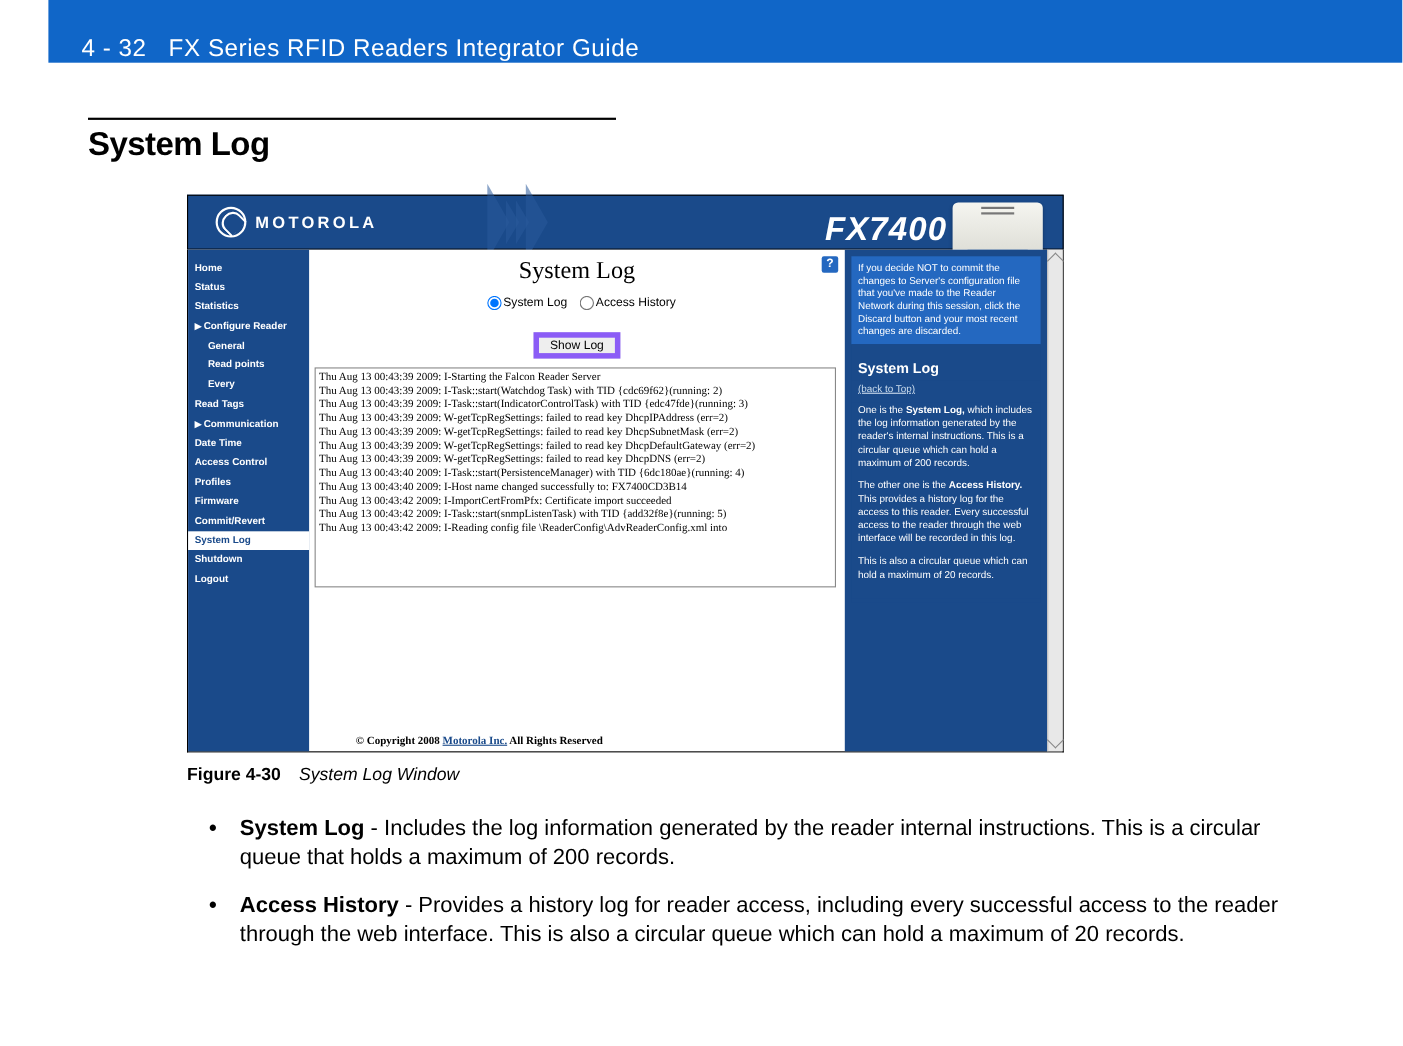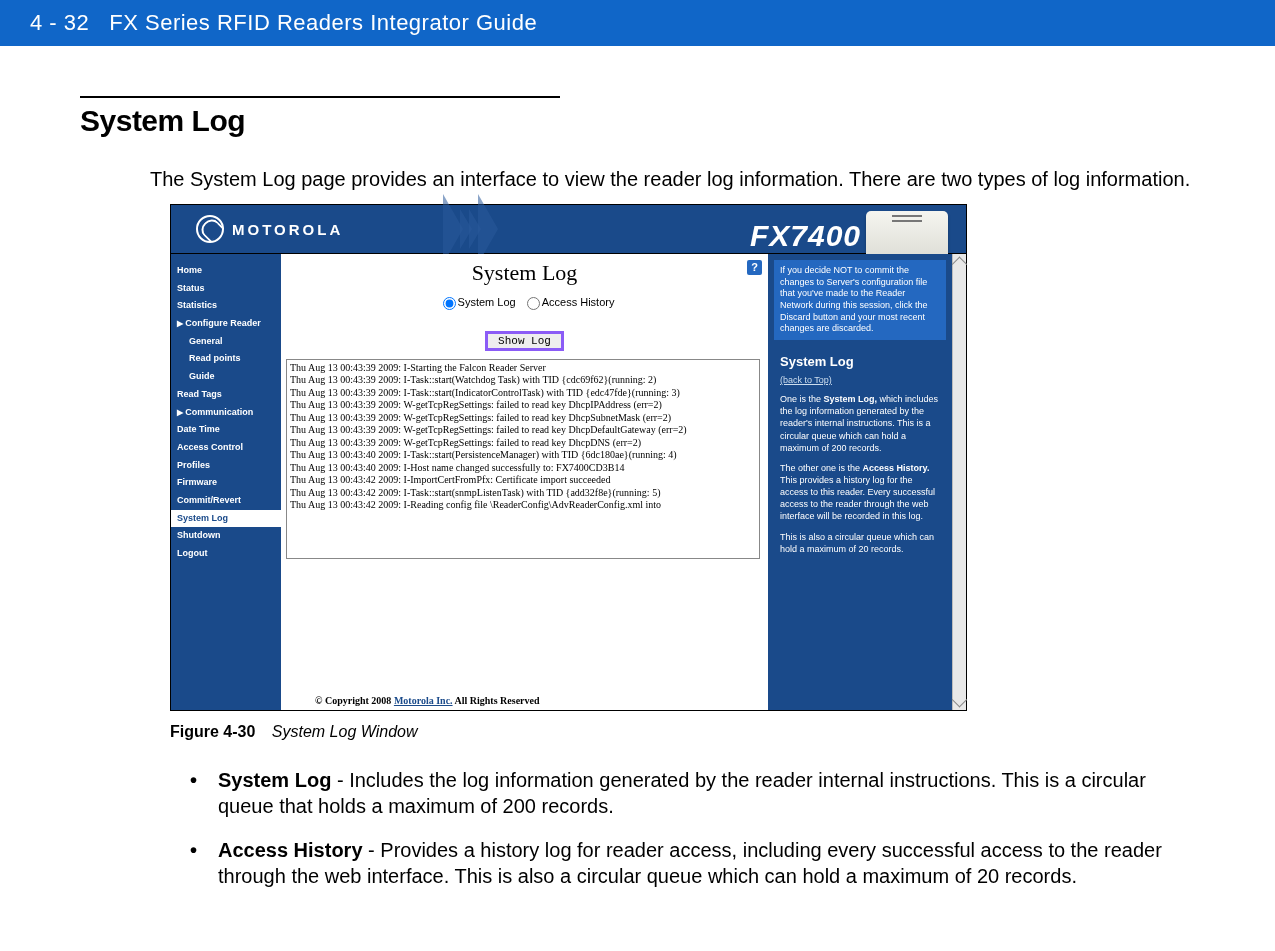--- a/index.html
+++ b/index.html
@@ -1,17 +1,17 @@
 <!DOCTYPE html>
 <html><head>
 <meta charset="utf-8">
 <style>
   * { box-sizing: border-box; margin: 0; padding: 0; }
   body { font-family: Arial, Helvetica, sans-serif; background: #fff; width: 1275px; }
-  .header-bar { display: flex; align-items: center; background: #1066c8; color: #fff; height: 46px; padding-left: 30px; }
+  .header-bar { display: flex; align-items: flex-end; background: #1066c8; color: #fff; height: 57px; padding-left: 30px; margin-left: 44px; }
   .page-num { font-size: 22px; margin-right: 20px; font-weight: 400; letter-spacing: 0.5px; }
   .doc-title { font-size: 22px; font-weight: 400; letter-spacing: 0.5px; }
   .content { padding: 50px 80px 40px 80px; }
   .section-rule { border-top: 2px solid #000; width: 480px; margin-bottom: 6px; }
   .section-heading { font-size: 30px; font-weight: bold; margin-bottom: 28px; font-family: Arial, Helvetica, sans-serif; letter-spacing: -0.5px; }
   .intro-text { font-size: 20px; margin-left: 70px; margin-bottom: 12px; line-height: 1.3; }
   .screenshot-wrap { margin-left: 90px; margin-bottom: 12px; position: relative; width: 797px; }
   .ss-top { display: flex; align-items: center; background: #1a4a8a; position: relative; height: 50px; border: 1px solid #000; }
   .ss-logo { display: flex; align-items: center; margin-left: 25px; color:#fff; }
   .ss-logo-circle { width: 28px; height: 28px; border: 2.5px solid #fff; border-radius: 50%; margin-right: 8px; position: relative; }
@@ -29,31 +29,31 @@
   .ss-side-item { color:#fff; font-size:9px; font-weight:bold; padding:3px 6px; line-height:1.3;}
   .ss-side-item.indent { padding-left:18px; font-weight:bold;}
   .ss-side-item.hilite { background:#fff; color:#1a4a8a;}
   .ss-side-item .arrow { font-size:8px; margin-right:2px;}
   .ss-main { flex:1; position:relative; padding-bottom:25px;}
   .ss-main-title { text-align:center; font-size:22px; font-family:"Times New Roman",serif; margin:6px 0 10px 0;}
   .ss-help-icon { position:absolute; right:6px; top:6px; width:15px; height:15px; background:#2468c0; color:#fff; font-size:11px; font-weight:bold; text-align:center; line-height:15px; border-radius:2px;}
   .ss-radio-row { text-align:center; font-size:11px; margin-bottom:20px; }
   .ss-radio-row input { vertical-align:middle; margin:0 2px 0 8px;}
   .ss-showlog-row { text-align:center; margin-bottom:8px;}
-  .ss-showlog-btn { font-size:11px; padding:1px 10px; background:#eee; border:3px solid #8b5cf6; cursor:pointer;font-family:Liberation Mono, monospace; }
+  .ss-showlog-btn { font-size:11px; padding:1px 10px; background:#eee; border:5px solid #8b5cf6; cursor:pointer; }
   .ss-logbox { margin:0 8px 0 5px; border:1px solid #888; background:#fff; height:200px; overflow:hidden; }
   .ss-logbox-lines { font-family:Liberation Serif, serif; font-size:10px; line-height:1.25; padding:2px 3px; white-space:pre-wrap;}
   .ss-rightpanel { width:184px; flex-shrink:0; padding:6px 6px 6px 6px; }
   .ss-commit-box { background:#2468c0; color:#fff; font-size:9px; padding:5px 6px; line-height:1.3;}
   .ss-help-head { color:#fff; background:#1a4a8a; font-size:13px; font-weight:bold; padding:14px 0 4px 0;}
   .ss-help-back { color:#cde; font-size:9px; text-decoration:underline; display:block; margin:2px 0 8px 0;}
   .ss-help-body { background:#1a4a8a; color:#fff; font-size:9px; padding:0 6px 8px 6px; line-height:1.35;}
   .ss-help-body p { margin-bottom:8px;}
   .ss-rightpanel-inner { background:#1a4a8a; padding-bottom:4px;}
-  .ss-footer { position:absolute; bottom:4px; left:0; right:220px; text-align:left; font-size:10px; font-family:"Times New Roman",serif;margin-left:34px;}
+  .ss-footer { position:absolute; bottom:4px; left:0; right:220px; text-align:right; font-size:10px; font-family:"Times New Roman",serif;}
   .ss-footer a { color:#1a4a8a; text-decoration:underline;}
   .ss-scroll-r { width:14px; background:#e8e8e8; border-left:1px solid #bbb;}
   .ss-scroll-r::before { content:""; display:block; width:10px; height:10px; margin:2px auto; border-top:1px solid #888; border-left:1px solid #888; transform:rotate(45deg) translate(2px,2px);}
   .ss-scroll-r::after { content:""; display:block; width:10px; height:10px; margin:430px auto 2px auto; border-bottom:1px solid #888; border-right:1px solid #888; transform:rotate(45deg) translate(-2px,-2px);}
   .fig-caption { margin-left:90px; font-size:16px; margin-bottom:26px; margin-top:8px;}
   .fig-caption .fig-label { font-weight:bold; margin-right:12px;}
   .fig-caption .fig-title { font-style:italic;}
   .bullets { margin-left:110px; }
   .bullets li { list-style:none; position:relative; padding-left:28px; margin-bottom:18px; font-size:20px; line-height:1.3;}
   .bullets li::before { content:"•"; position:absolute; left:0; top:0; font-size:20px; font-weight:bold;}
@@ -63,21 +63,20 @@
 <body>
 
 <div class="header-bar">
   <span class="page-num">4 - 32</span>
   <span class="doc-title">FX Series RFID Readers Integrator Guide</span>
 </div>
 
 <div class="content">
   <div class="section-rule"></div>
   <h1 class="section-heading">System Log</h1>
-  <p class="intro-text">The System Log page provides an interface to view the reader log information. There are two types of log information.</p>
 
   <div class="screenshot-wrap">
     <div class="ss-top">
       <div class="ss-logo">
         <span class="ss-logo-circle"></span>
         <span class="ss-logo-text">MOTOROLA</span>
       </div>
       <div class="ss-chevrons">
         <div class="chev"></div>
           <div class="chev sm"></div>
@@ -88,21 +87,21 @@
       <div class="ss-prodimg"></div>
     </div>
     <div class="ss-body">
       <div class="ss-sidebar" id="sidebar-nav">
           <div class="ss-side-item"><span>Home</span></div>
           <div class="ss-side-item"><span>Status</span></div>
           <div class="ss-side-item"><span>Statistics</span></div>
           <div class="ss-side-item"><span class="arrow">▶</span><span>Configure Reader</span></div>
           <div class="ss-side-item indent"><span>General</span></div>
           <div class="ss-side-item indent"><span>Read points</span></div>
-          <div class="ss-side-item indent"><span>Guide</span></div>
+          <div class="ss-side-item indent"><span>Every</span></div>
           <div class="ss-side-item"><span>Read Tags</span></div>
           <div class="ss-side-item"><span class="arrow">▶</span><span>Communication</span></div>
           <div class="ss-side-item"><span>Date Time</span></div>
           <div class="ss-side-item"><span>Access Control</span></div>
           <div class="ss-side-item"><span>Profiles</span></div>
           <div class="ss-side-item"><span>Firmware</span></div>
           <div class="ss-side-item"><span>Commit/Revert</span></div>
           <div class="ss-side-item hilite"><span>System Log</span></div>
           <div class="ss-side-item"><span>Shutdown</span></div>
           <div class="ss-side-item"><span>Logout</span></div>

